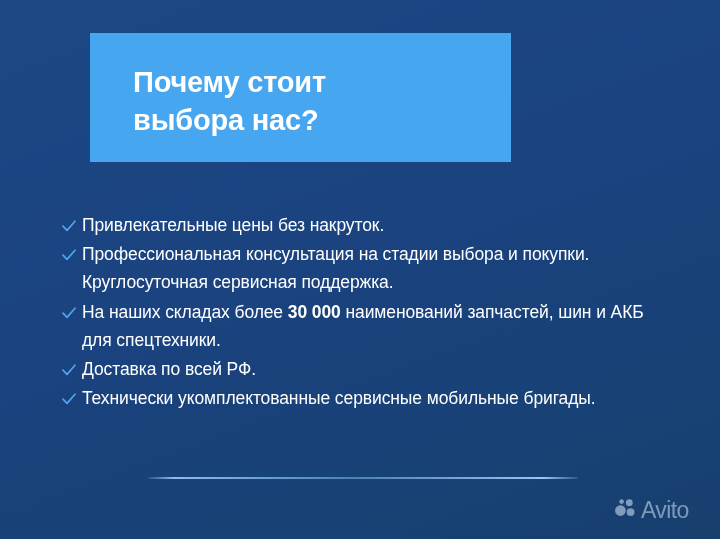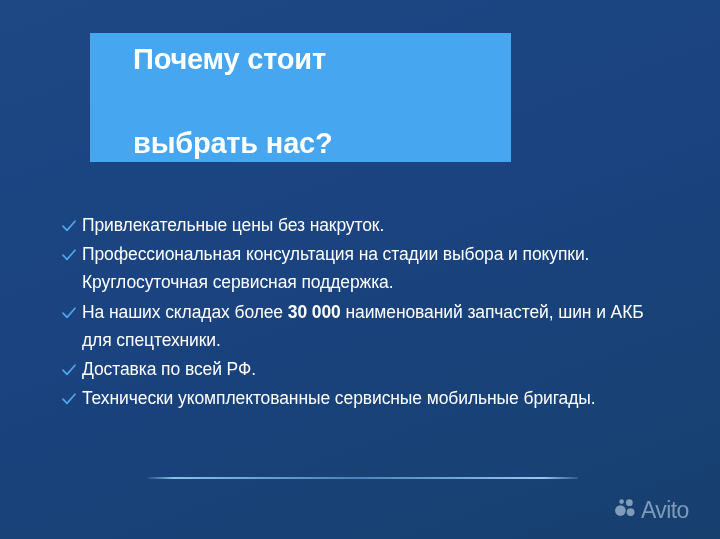--- a/index.html
+++ b/index.html
@@ -27,21 +27,21 @@
   
   .title-banner {
     position: absolute;
     left: 90px;
     top: 33px;
     width: 421px;
     height: 129px;
     background: #46a7f0;
     display: flex;
     flex-direction: column;
-    justify-content: space-between;
+    justify-content: center;
     padding: 8px 0 0 43px;
   }
 
   .title-line {
     color: #ffffff;
     font-size: 29px;
     font-weight: bold;
     line-height: 1.28;
     letter-spacing: -0.2px;
     white-space: nowrap;
@@ -119,21 +119,21 @@
     line-height: 1;
   }
 </style>
 </head>
 <body>
 
 <div class="slide">
 
   <div class="title-banner">
     <div class="title-line">Почему стоит</div>
-    <div class="title-line">выбрать нас?</div>
+    <div class="title-line">выбора нас?</div>
   </div>
 
   <div class="bullet-list">
 
     <div class="bullet-item">
       <span class="check-icon">
         <svg width="14" height="12" viewBox="0 0 14 12" aria-hidden="true">
           <path d="M1 6.2 L5 10.4 L13 1.2" fill="none" stroke="#4ea6ef" stroke-width="1.7" stroke-linecap="round" stroke-linejoin="round"></path>
         </svg>
       </span>

